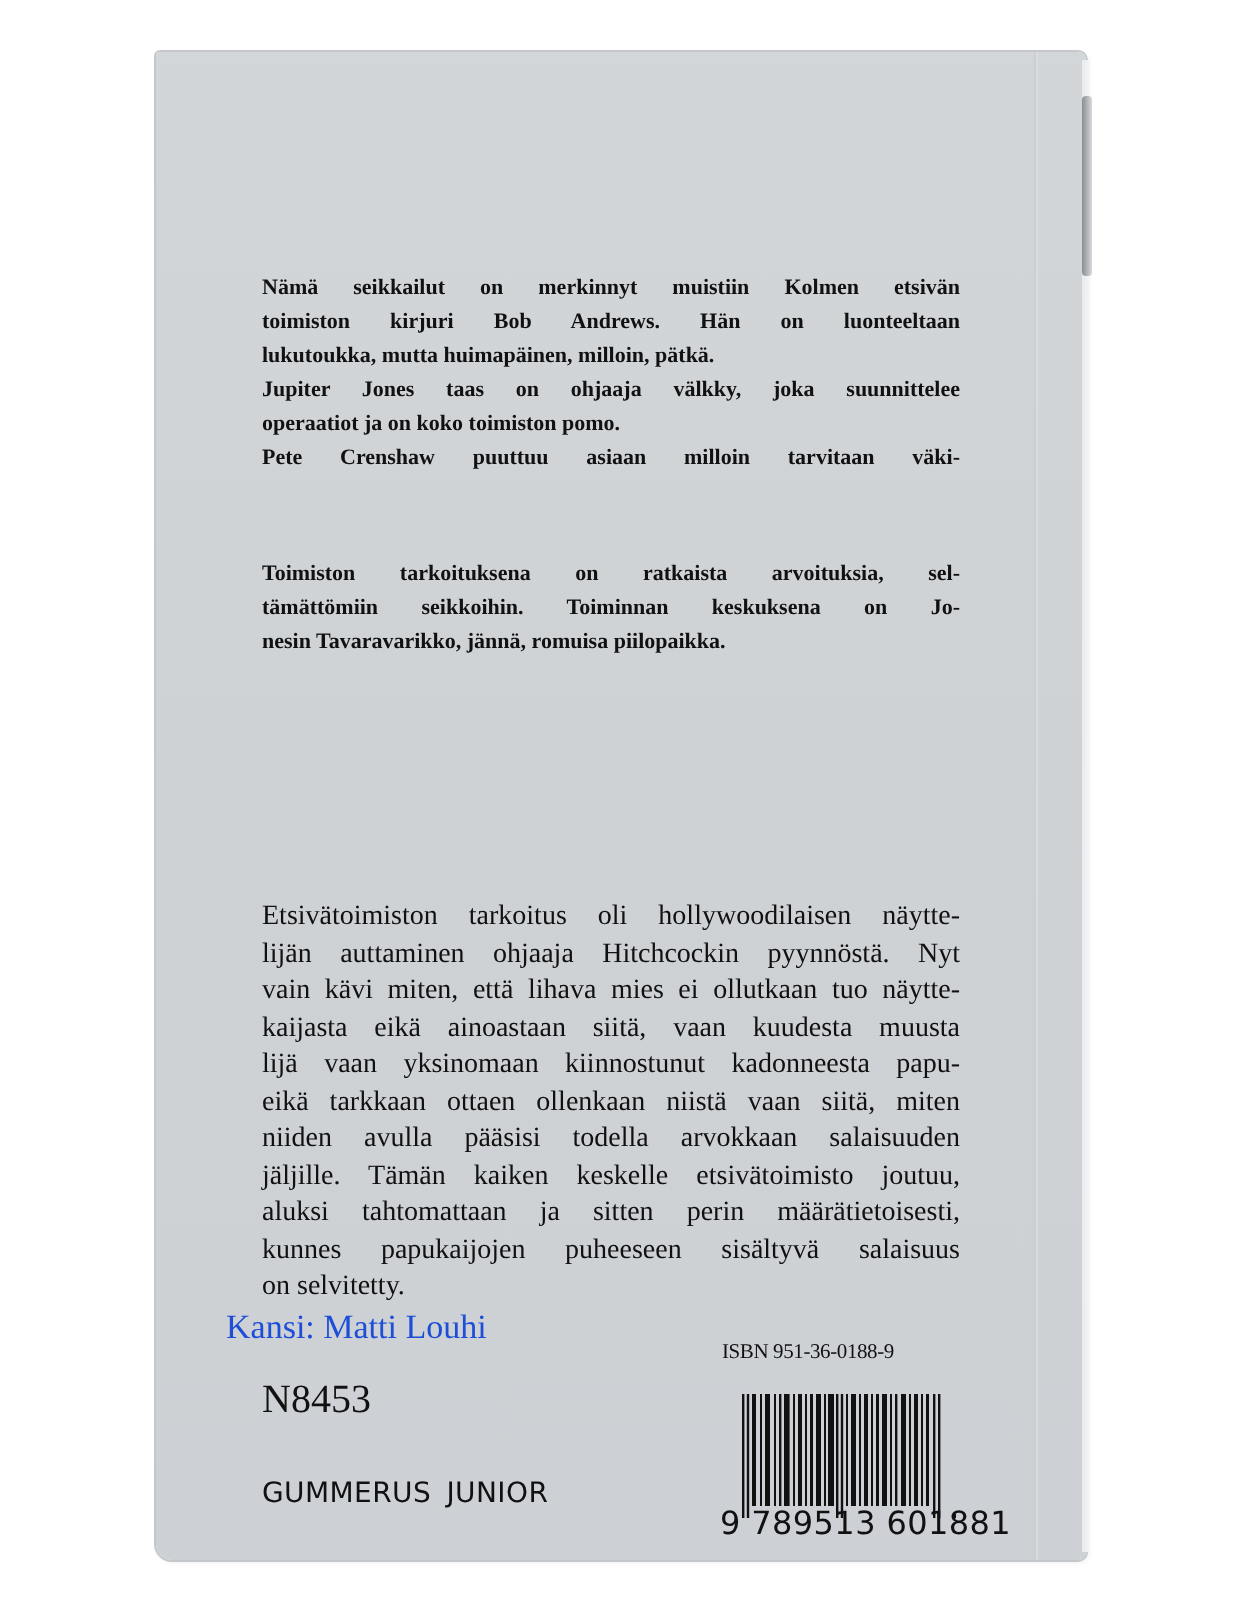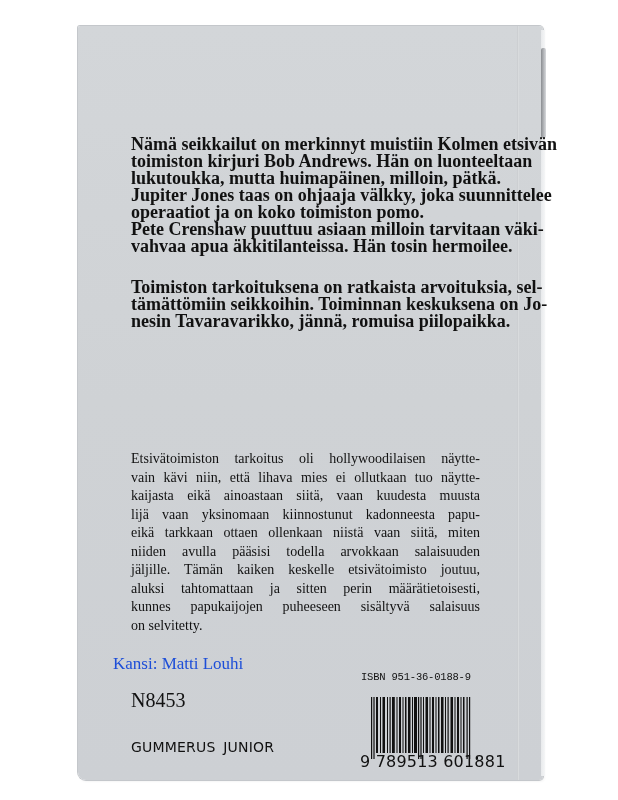--- a/index.html
+++ b/index.html
@@ -32,40 +32,40 @@
     position: absolute;
     left: 541px; top: 48px; width: 5px; height: 90px;
     background: linear-gradient(90deg, #8a8d91, #d7d9dc);
     border-radius: 2px;
   }
   .block {
     position: absolute;
     left: 131px;
     width: 349px;
     color: #111;
-    font-size: 18px;
+    font-size: 11px;
     line-height: 17px;
   }
   .bold { font-weight: bold; }
   .intro { top: 136px; }
   .purpose { top: 279px; }
   .plot { top: 450px; font-size: 14px; line-height: 18.5px; }
   .line { display: block; white-space: nowrap; text-align: justify; text-align-last: justify; }
   .line.last { text-align-last: left; }
   .credit { position: absolute; left: 113px; top: 654px; font-size: 17px; color: #1d4ed8; }
   .code { position: absolute; left: 131px; top: 689px; font-size: 20px; color: #111; }
   .publisher {
     position: absolute; left: 131px; top: 739px;
     font-family: "DejaVu Sans", sans-serif;
     font-size: 14px; letter-spacing: 0.2px; color: #111;
     word-spacing: 3px;
   }
   .isbn {
     position: absolute; left: 361px; top: 671px;
-    font-family: Liberation Mono, monospace;
+    font-family: Liberation Serif, serif;
     font-size: 10.5px; color: #111; letter-spacing: -0.2px;
   }
   .barcode {
     position: absolute; left: 371px; top: 697px;
     width: 100px; height: 68px;
   }
   .barcode-digits {
     position: absolute; left: 360px; top: 752px;
     font-family: "DejaVu Sans", sans-serif;
     font-size: 16px; color: #111; letter-spacing: 0.2px;
@@ -82,32 +82,32 @@
 </div>
 <div class="spine-cut"></div>
 
 <div class="block intro bold">
   <span class="line">Nämä seikkailut on merkinnyt muistiin Kolmen etsivän</span>
   <span class="line">toimiston kirjuri Bob Andrews. Hän on luonteeltaan</span>
   <span class="line last">lukutoukka, mutta huimapäinen, milloin, pätkä.</span>
   <span class="line">Jupiter Jones taas on ohjaaja välkky, joka suunnittelee</span>
   <span class="line last">operaatiot ja on koko toimiston pomo.</span>
   <span class="line">Pete Crenshaw puuttuu asiaan milloin tarvitaan väki-</span>
-  <span class="line last">vahvaa apua äkkitilanteissa. Hän tosin hermoilee.</span>
 </div>
 
 <div class="block purpose bold">
   <span class="line">Toimiston tarkoituksena on ratkaista arvoituksia, sel-</span>
   <span class="line">tämättömiin seikkoihin. Toiminnan keskuksena on Jo-</span>
   <span class="line last">nesin Tavaravarikko, jännä, romuisa piilopaikka.</span>
 </div>
 
 <div class="block plot">
   <span class="line">Etsivätoimiston tarkoitus oli hollywoodilaisen näytte-</span>
-  <span class="line">vain kävi niin, että lihava mies ei ollutkaan tuo näytte-</span>
+  <span class="line">lijän auttaminen ohjaaja Hitchcockin pyynnöstä. Nyt</span>
+  <span class="line">vain kävi miten, että lihava mies ei ollutkaan tuo näytte-</span>
   <span class="line">kaijasta eikä ainoastaan siitä, vaan kuudesta muusta</span>
   <span class="line">lijä vaan yksinomaan kiinnostunut kadonneesta papu-</span>
   <span class="line">eikä tarkkaan ottaen ollenkaan niistä vaan siitä, miten</span>
   <span class="line">niiden avulla pääsisi todella arvokkaan salaisuuden</span>
   <span class="line">jäljille. Tämän kaiken keskelle etsivätoimisto joutuu,</span>
   <span class="line">aluksi tahtomattaan ja sitten perin määrätietoisesti,</span>
   <span class="line">kunnes papukaijojen puheeseen sisältyvä salaisuus</span>
   <span class="line last">on selvitetty.</span>
 </div>
 

